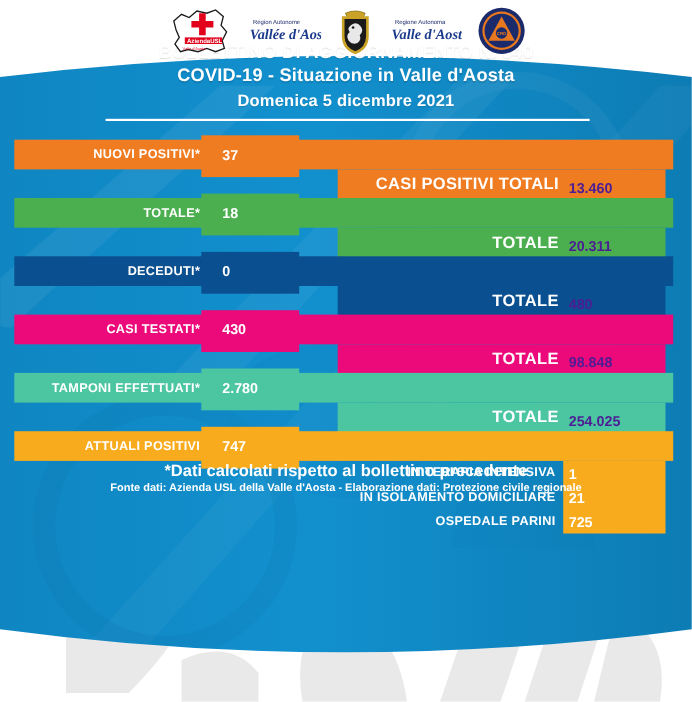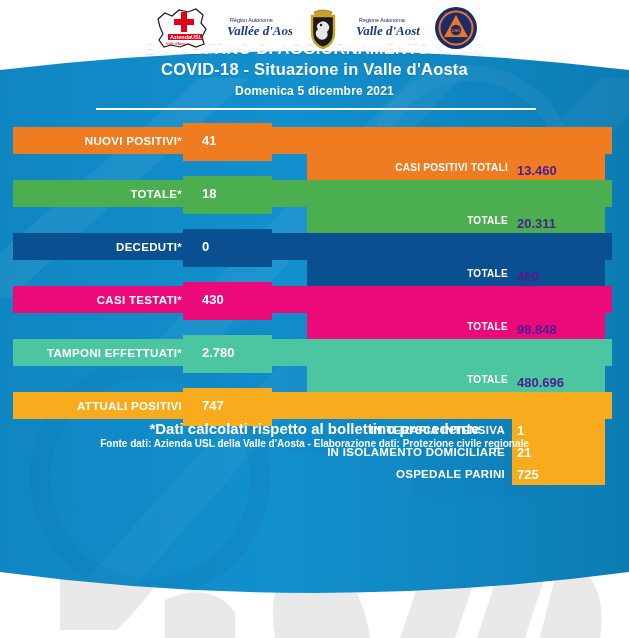--- a/index.html
+++ b/index.html
@@ -36,21 +36,21 @@
 
   
   .header{
     position:absolute;left:0;top:38px;width:629px;text-align:center;
     color:#ffffff;
   }
   .header .line{
     font-size:16.5px;font-weight:bold;letter-spacing:0.2px;line-height:21px;
     text-shadow:0 1px 1px rgba(0,0,0,.12);
   }
-  .header .line3{font-size:12px;font-weight:bold;line-height:23px;}
+  .header .line3{font-size:15px;font-weight:bold;line-height:23px;}
   .rule{
     position:absolute;left:96px;top:108px;width:440px;height:2px;
     background:#ffffff;
   }
 
   
   .rows{position:absolute;left:0;top:127px;width:629px;text-decoration:underline;}
 
   .row{position:relative;width:629px;height:53px;}
   .row.tall{height:93px;}
@@ -74,21 +74,21 @@
     color:#ffffff;font-size:13px;font-weight:bold;white-space:nowrap;
   }
 
   
   .totbar{
     position:absolute;left:307px;top:27px;width:298px;height:33px;
   }
   .tot-label{
     position:absolute;left:300px;top:24px;width:208px;height:33px;
     display:flex;align-items:center;justify-content:flex-end;
-    color:#ffffff;font-size:10px;font-weight:bold;letter-spacing:.3px;
+    color:#ffffff;font-size:15px;font-weight:bold;letter-spacing:.3px;
     white-space:nowrap;
   }
   .tot-value{
     position:absolute;left:517px;top:27px;height:33px;
     display:flex;align-items:center;
     color:#4c1d95;font-size:13px;font-weight:bold;white-space:nowrap;
   }
 
   
   .subbar{
@@ -210,32 +210,32 @@
     <circle cx="150" cy="430" r="110" fill="none" stroke="#063f63" stroke-width="20" opacity=".30"></circle>
     <path d="M210 300 q70 -60 150 -20 q50 26 30 80 q-24 60 -110 40 q-90 -22 -70 -100 z" fill="#0a5f8f" opacity=".30"></path>
     <path d="M420 370 q60 -50 120 -10 l0 90 l-130 0 z" fill="#0a5f8f" opacity=".22"></path>
   </g>
 </svg>
 
 <div class="panel-content">
 
   <div class="header">
     <div class="line">BOLLETTINO DI AGGIORNAMENTO N. 540</div>
-    <div class="line">COVID-18 - Situazione in Valle d'Aosta</div>
+    <div class="line">COVID-19 - Situazione in Valle d'Aosta</div>
     <div class="line line3">Domenica 5 dicembre 2021</div>
   </div>
   <div class="rule"></div>
 
   <div class="rows">
 
     <div class="row">
       <div class="mainbar" style="background:#f07c22"></div>
       <div class="valblock" style="background:#f07c22"></div>
       <div class="label">NUOVI POSITIVI*</div>
-      <div class="value">41</div>
+      <div class="value">37</div>
       <div class="totbar" style="background:#f07c22"></div>
       <div class="tot-label">CASI POSITIVI TOTALI</div>
       <div class="tot-value">13.460</div>
     </div>
 
     <div class="row">
       <div class="mainbar" style="background:#4caf4f"></div>
       <div class="valblock" style="background:#4caf4f"></div>
       <div class="label">TOTALE*</div>
       <div class="value">18</div>
@@ -264,21 +264,21 @@
       <div class="tot-value">98.848</div>
     </div>
 
     <div class="row">
       <div class="mainbar" style="background:#4cc5a1"></div>
       <div class="valblock" style="background:#4cc5a1"></div>
       <div class="label">TAMPONI EFFETTUATI*</div>
       <div class="value">2.780</div>
       <div class="totbar" style="background:#4cc5a1"></div>
       <div class="tot-label">TOTALE</div>
-      <div class="tot-value">480.696</div>
+      <div class="tot-value">254.025</div>
     </div>
 
     <div class="row tall">
       <div class="mainbar" style="background:#f9ab1e"></div>
       <div class="valblock" style="background:#f9ab1e"></div>
       <div class="label">ATTUALI POSITIVI</div>
       <div class="value">747</div>
 
       <div class="subbar" style="background:#f9ab1e"></div>
 

